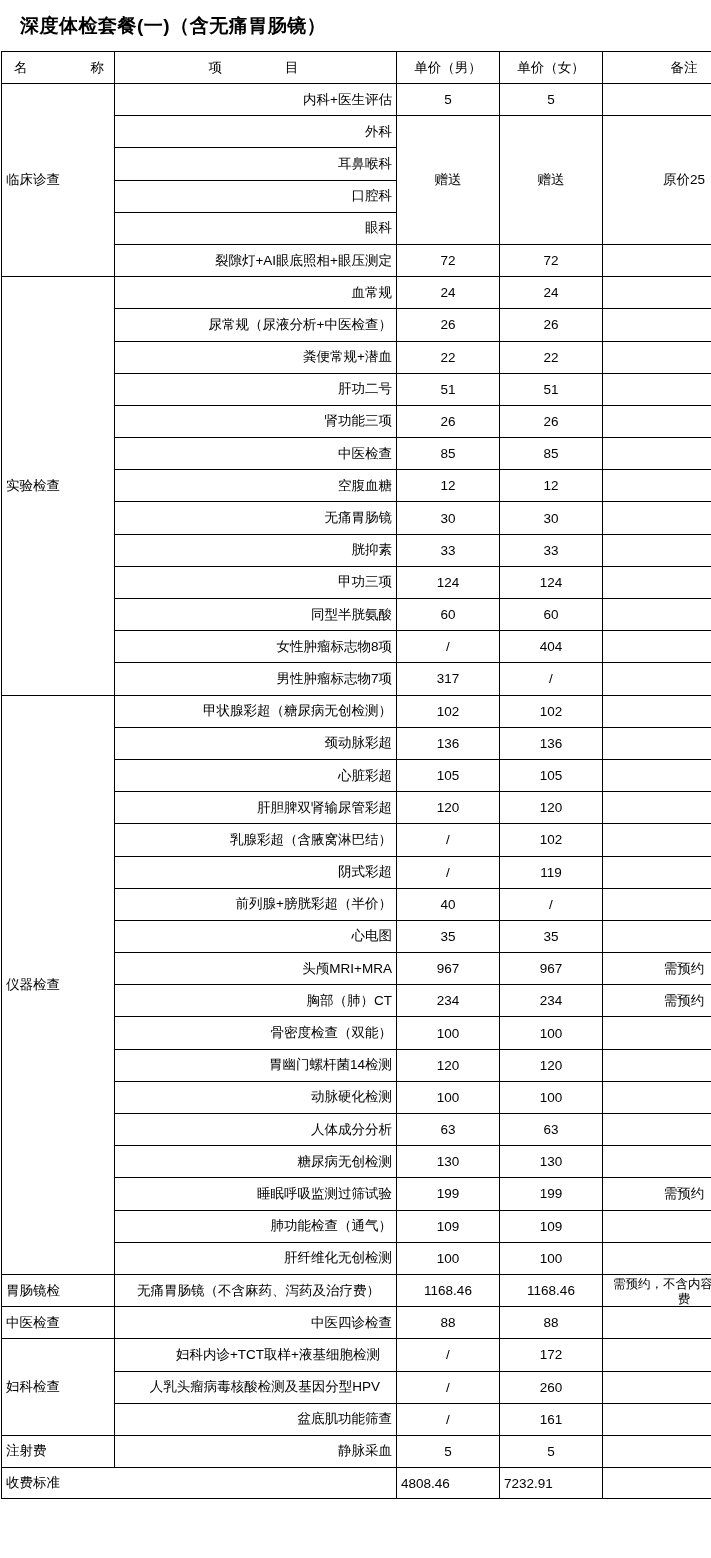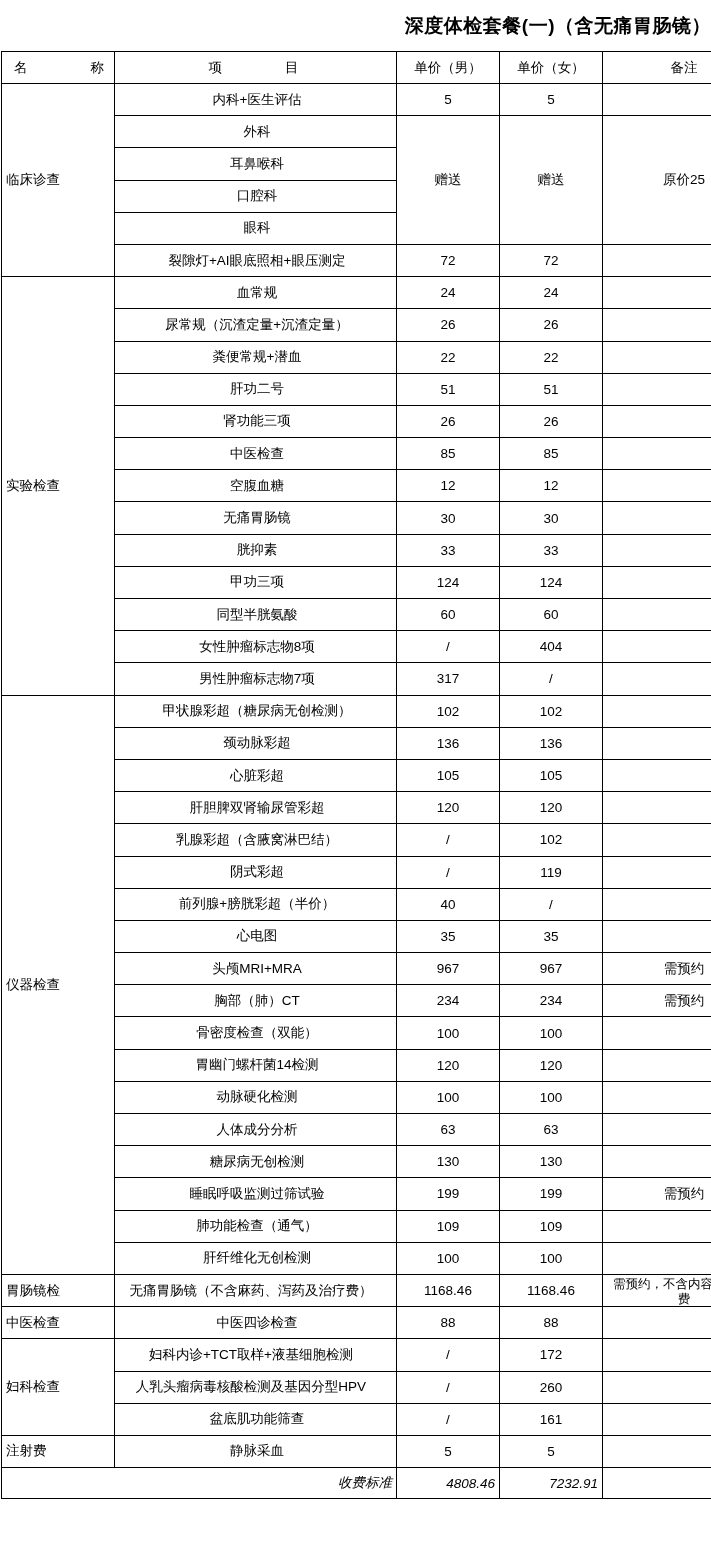--- a/index.html
+++ b/index.html
@@ -11,67 +11,67 @@
     width: 711px;
     font-family: "Liberation Sans", sans-serif;
     color: #000000;
   }
   .page {
     width: 711px;
     box-sizing: border-box;
     padding: 0;
   }
   .title {
-    text-align: right;
+    text-align: left;
     font-size: 19px;
     font-weight: bold;
     padding: 13px 0 12px 0;
     letter-spacing: 0.5px;
+    margin-left: 20px;
   }
   table.sheet {
     border-collapse: collapse;
     width: 709px;
     margin: 0 1px;
     table-layout: fixed;
   }
   table.sheet td, table.sheet th {
     border: 1px solid #000000;
     font-size: 13.5px;
     font-weight: normal;
     padding: 0 4px;
     vertical-align: middle;
     overflow: hidden;
     white-space: nowrap;
   }
   .col-cat   { width: 96px;  text-align: right; }
-  .col-item  { width: 265px; text-align: center; padding-left: 7px !important; }
+  .col-item  { width: 265px; text-align: right; padding-left: 7px !important; }
   .col-price { width: 94px;  text-align: center; }
   .col-note  { width: 154px; text-align: center; }
 
   thead td {
     height: 31px;
     text-align: center;
     font-size: 14.5px;
   }
   .hdr-name { letter-spacing: 12px; padding-left: 12px !important; }
   .hdr-item { letter-spacing: 12px; padding-left: 12px !important; }
 
   tbody td { height: 31.2px; }
 
   .cat-cell { text-align: left; font-size: 14px; }
   .merged-free { text-align: center; font-size: 14px; }
   .note-cell { text-align: center; font-size: 13px; }
   .note-wrap { white-space: normal; line-height: 1.12; font-size: 12.5px; }
   .item-clip { display: block; width: 258px; overflow: hidden; text-overflow: clip; }
   .total-row td {
     height: 30px;
-    text-align: right;
+    text-align: left;
     font-weight: bold;
     font-size: 15px;
-    font-style: italic;
   }
   .total-label { text-align: center; }
 </style>
 </head>
 <body>
 
 <div class="page">
 
   <div class="title">深度体检套餐(一)（含无痛胃肠镜）</div>
 
@@ -117,21 +117,21 @@
       </tr>
 
       <tr>
         <td class="col-cat cat-cell" rowspan="13">实验检查</td>
         <td class="col-item">血常规</td>
         <td class="col-price">24</td>
         <td class="col-price">24</td>
         <td class="col-note note-cell"></td>
       </tr>
       <tr>
-        <td class="col-item">尿常规（沉渣定量+沉渣定量）</td>
+        <td class="col-item">尿常规（尿液分析+中医检查）</td>
         <td class="col-price">26</td>
         <td class="col-price">26</td>
         <td class="col-note note-cell"></td>
       </tr>
       <tr>
         <td class="col-item">粪便常规+潜血</td>
         <td class="col-price">22</td>
         <td class="col-price">22</td>
         <td class="col-note note-cell"></td>
       </tr>

